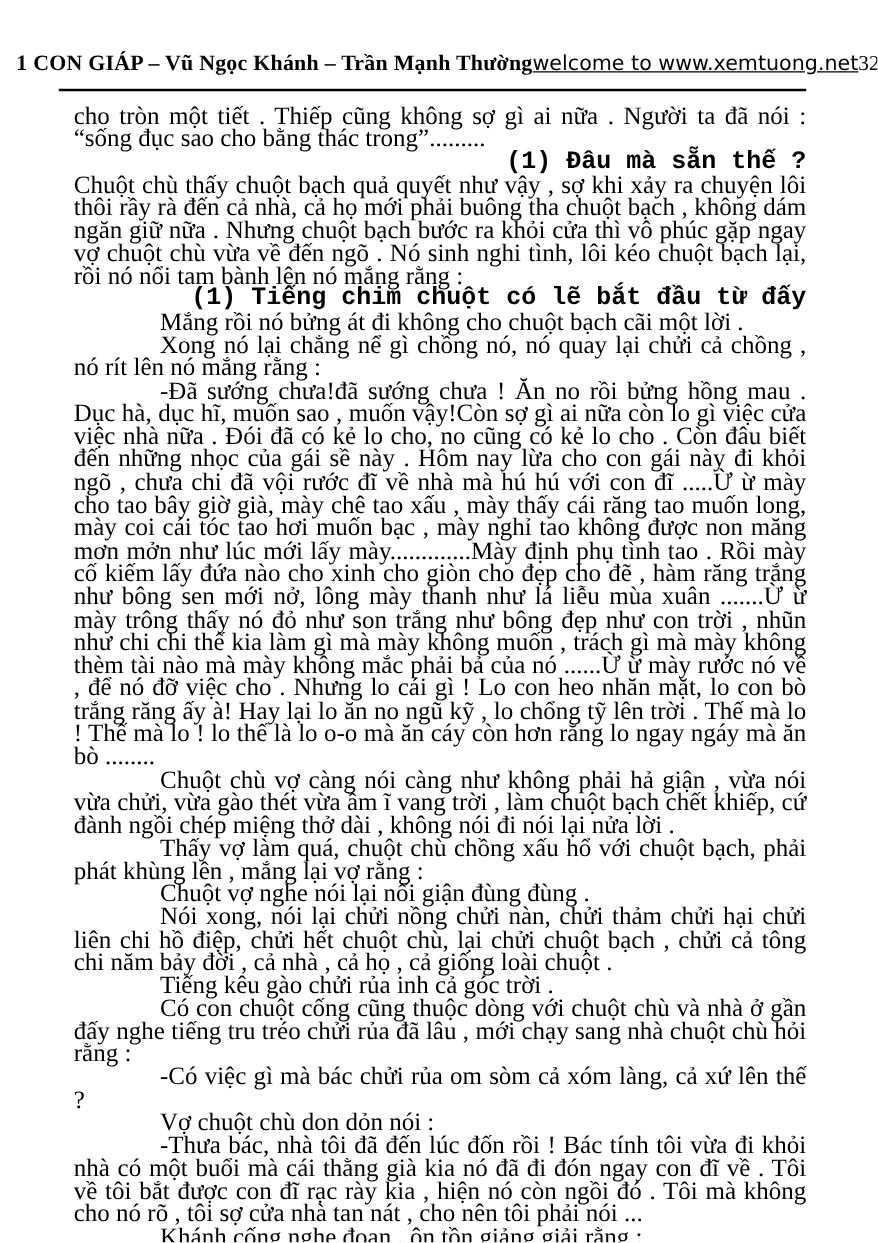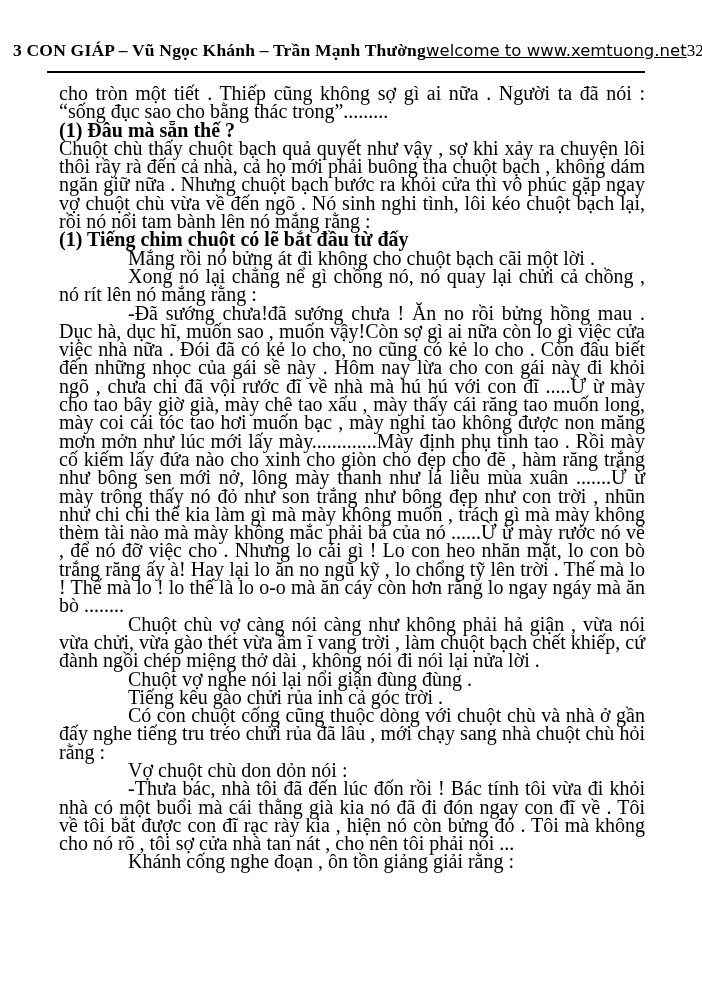--- a/index.html
+++ b/index.html
@@ -66,48 +66,52 @@
   }
   .para {
     margin: 0;
     padding: 0;
   }
   .para.indented {
     text-indent: 69px;
   }
   .para.heading {
     font-weight: bold;
-    text-align: left;
+    text-align: right;
+    font-family: Liberation Mono, monospace;
   }
 </style>
 </head>
 <body>
 
 <div class="page">
 
   <div class="header">
-    <span class="header-title">3 CON GIÁP – Vũ Ngọc Khánh – Trần Mạnh Thường</span>
+    <span class="header-title">1 CON GIÁP – Vũ Ngọc Khánh – Trần Mạnh Thường</span>
     <span class="header-right">
         <a class="header-link">welcome to www.xemtuong.net</a>
         <span class="page-number">32</span>
       </span>
   </div>
 
   <div class="rule"></div>
 
   <div class="content">
       <p class="para">cho tròn một tiết . Thiếp cũng không sợ gì ai nữa . Người ta đã nói : “sống đục sao cho bằng thác trong”.........</p>
       <p class="para heading">(1) Đâu mà sẵn thế ?</p>
       <p class="para">Chuột chù thấy chuột bạch quả quyết như vậy , sợ khi xảy ra chuyện lôi thôi rầy rà đến cả nhà, cả họ mới phải buông tha chuột bạch , không dám ngăn giữ nữa . Nhưng chuột bạch bước ra khỏi cửa thì vô phúc gặp ngay vợ chuột chù vừa về đến ngõ . Nó sinh nghi tình, lôi kéo chuột bạch lại, rồi nó nổi tam bành lên nó mắng rằng :</p>
       <p class="para heading">(1) Tiếng chim chuột có lẽ bắt đầu từ đấy</p>
       <p class="para indented">Mắng rồi nó bửng át đi không cho chuột bạch cãi một lời .</p>
       <p class="para indented">Xong nó lại chẳng nể gì chồng nó, nó quay lại chửi cả chồng , nó rít lên nó mắng rằng :</p>
       <p class="para indented">-Đã sướng chưa!đã sướng chưa ! Ăn no rồi bửng hồng mau . Dục hà, dục hĩ, muốn sao , muốn vậy!Còn sợ gì ai nữa còn lo gì việc cửa việc nhà nữa . Đói đã có kẻ lo cho, no cũng có kẻ lo cho . Còn đâu biết đến những nhọc của gái sề này . Hôm nay lừa cho con gái này đi khỏi ngõ , chưa chi đã vội rước đĩ về nhà mà hú hú với con đĩ .....Ừ ừ mày cho tao bây giờ già, mày chê tao xấu , mày thấy cái răng tao muốn long, mày coi cái tóc tao hơi muốn  bạc , mày nghỉ tao không được  non măng mơn mởn như lúc mới lấy mày.............Mày định phụ tình tao . Rồi mày cố kiếm lấy đứa nào cho xinh cho giòn cho đẹp cho đẽ , hàm răng trắng như bông sen mới nở, lông mày thanh như lá liễu mùa xuân .......Ừ ừ mày trông thấy nó đỏ như son trắng như bông đẹp như con trời , nhũn như chi chi thế kia làm gì mà mày không muốn , trách gì mà mày không thèm tài nào mà mày không mắc phải bả của nó ......Ừ ừ mày rước nó về , để nó đỡ việc cho . Nhưng lo cái gì ! Lo con heo nhăn mặt, lo con bò trắng răng ấy à! Hay lại lo ăn no ngũ kỹ , lo chổng tỹ lên trời . Thế mà lo ! Thế mà lo ! lo thế là lo o-o mà ăn cáy còn hơn rằng lo ngay ngáy mà ăn bò ........</p>
       <p class="para indented">Chuột chù vợ càng nói càng như  không phải hả giận , vừa nói vừa chửi, vừa gào thét vừa ầm ĩ vang trời , làm chuột bạch chết khiếp, cứ đành ngồi chép miệng thở dài , không nói đi nói lại nửa lời .</p>
+      <p class="para indented">Thấy vợ làm quá, chuột chù chồng xấu hổ với chuột bạch, phải phát khùng lên , mắng lại vợ rằng :</p>
       <p class="para indented">Chuột vợ nghe nói lại nổi giận đùng đùng .</p>
+      <p class="para indented">Nói xong, nói lại chửi nồng chửi nàn, chửi thảm chửi hại chửi liên chi hồ điệp, chửi hết chuột chù, lại chửi chuột bạch , chửi cả tông chi năm bảy đời , cả nhà , cả họ , cả giống loài chuột .</p>
       <p class="para indented">Tiếng kêu gào chửi rủa inh cả góc trời .</p>
       <p class="para indented">Có con chuột cống cũng thuộc dòng với chuột chù và nhà ở gần đấy nghe tiếng tru tréo chửi rủa đã lâu , mới chạy sang nhà chuột chù hỏi rằng :</p>
+      <p class="para indented">-Có việc gì mà bác chửi rủa om sòm cả xóm làng, cả xứ lên thế ?</p>
       <p class="para indented">Vợ chuột chù don dỏn nói :</p>
-      <p class="para indented">-Thưa bác, nhà tôi đã đến lúc đốn rồi ! Bác tính tôi vừa đi khỏi nhà có một buổi mà cái thằng già kia nó đã đi đón ngay con đĩ về . Tôi về tôi bắt được con đĩ rạc rày kia , hiện nó còn bửng đó . Tôi mà không cho nó rõ , tôi sợ cửa nhà tan nát , cho nên tôi phải nói ...</p>
+      <p class="para indented">-Thưa bác, nhà tôi đã đến lúc đốn rồi ! Bác tính tôi vừa đi khỏi nhà có một buổi mà cái thằng già kia nó đã đi đón ngay con đĩ về . Tôi về tôi bắt được con đĩ rạc rày kia , hiện nó còn ngồi đó . Tôi mà không cho nó rõ , tôi sợ cửa nhà tan nát , cho nên tôi phải nói ...</p>
       <p class="para indented">Khánh cống nghe đoạn , ôn tồn giảng giải rằng :</p>
     </div>
 
 </div>
 
 </body></html>

